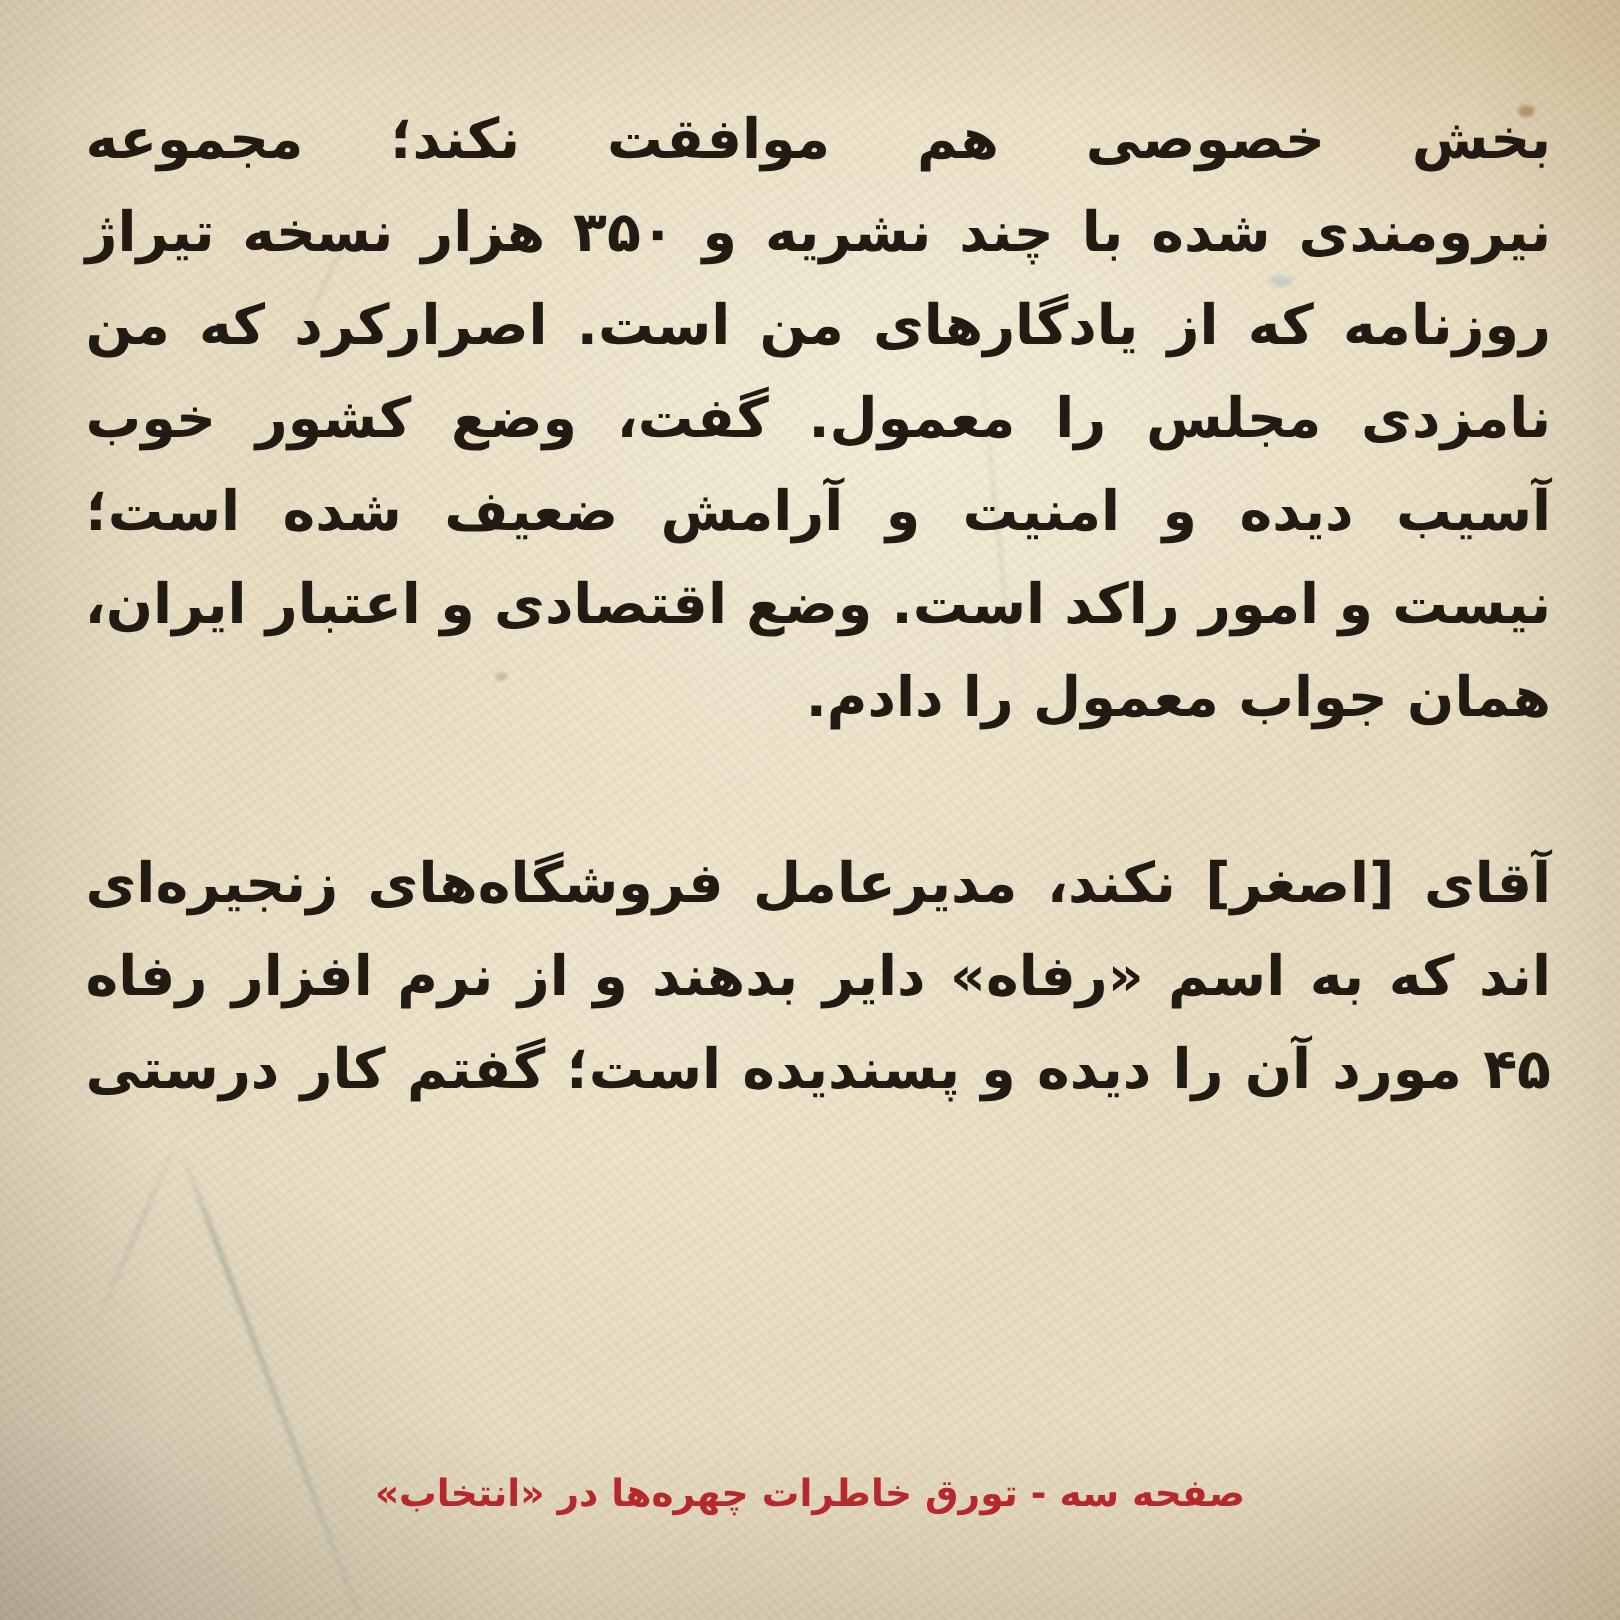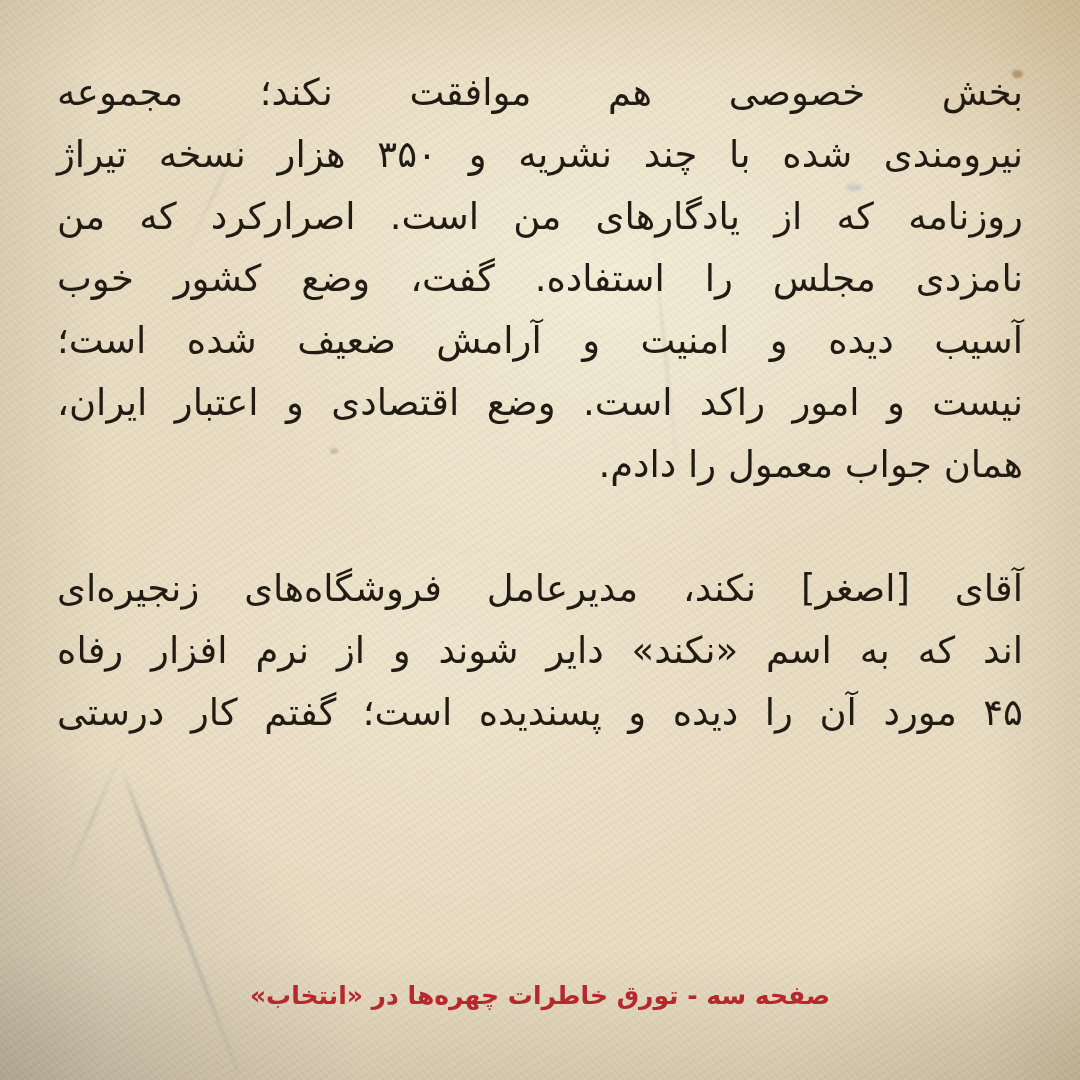--- a/index.html
+++ b/index.html
@@ -85,26 +85,26 @@
   }
   .speck-1 { left: 1012px; top: 70px; width: 11px; height: 8px;
     background: rgba(146,110,62,0.55); filter: blur(1px); }
   .speck-2 { left: 846px; top: 184px; width: 16px; height: 7px;
     background: rgba(120,160,190,0.30); filter: blur(1.5px); }
   .speck-3 { left: 330px; top: 448px; width: 8px; height: 6px;
     background: rgba(150,130,90,0.35); filter: blur(1px); }
 
   .content {
     position: absolute;
-    top: 62px; right: 57px; left: 57px;
+    top: 62px; right: 46px; left: 57px;
     direction: rtl;
     color: var(--ink);
     font-size: 37px;
     line-height: 62px;
-    font-weight: normal;
+    font-weight: bold;
   }
   .paragraph + .paragraph { margin-top: 62px; }
   .line {
     text-align: justify;
     text-align-last: justify;
     white-space: nowrap;
     overflow: visible;
   }
   .line.line-endpara { text-align-last: right; }
 
@@ -130,26 +130,26 @@
   <div class="crease crease-4"></div>
   <div class="speck speck-1"></div>
   <div class="speck speck-2"></div>
   <div class="speck speck-3"></div>
 
   <div class="content" lang="fa">
       <div class="paragraph">
         <div class="line">بخش خصوصی هم موافقت نکند؛ مجموعه</div>
         <div class="line">نیرومندی شده با چند نشریه و ۳۵۰ هزار نسخه تیراژ</div>
         <div class="line">روزنامه که از یادگارهای من است. اصرارکرد که من</div>
-        <div class="line">نامزدی مجلس را استفاده. گفت، وضع کشور خوب</div>
+        <div class="line">نامزدی مجلس را معمول. گفت، وضع کشور خوب</div>
         <div class="line">آسیب دیده و امنیت و آرامش ضعیف شده است؛</div>
         <div class="line">نیست و امور راکد است. وضع اقتصادی و اعتبار ایران،</div>
         <div class="line line-endpara">همان جواب معمول را دادم.</div>
       </div>
       <div class="paragraph">
         <div class="line">آقای [اصغر] نکند، مدیرعامل فروشگاه‌های زنجیره‌ای</div>
-        <div class="line">اند که به اسم «نکند» دایر شوند و از نرم افزار رفاه</div>
+        <div class="line">اند که به اسم «رفاه» دایر بدهند و از نرم افزار رفاه</div>
         <div class="line">۴۵ مورد آن را دیده و پسندیده است؛ گفتم کار درستی</div>
       </div>
     </div>
 
   <div class="caption">صفحه سه - تورق خاطرات چهره‌ها در «انتخاب»</div>
 </div>
 
 </body></html>

